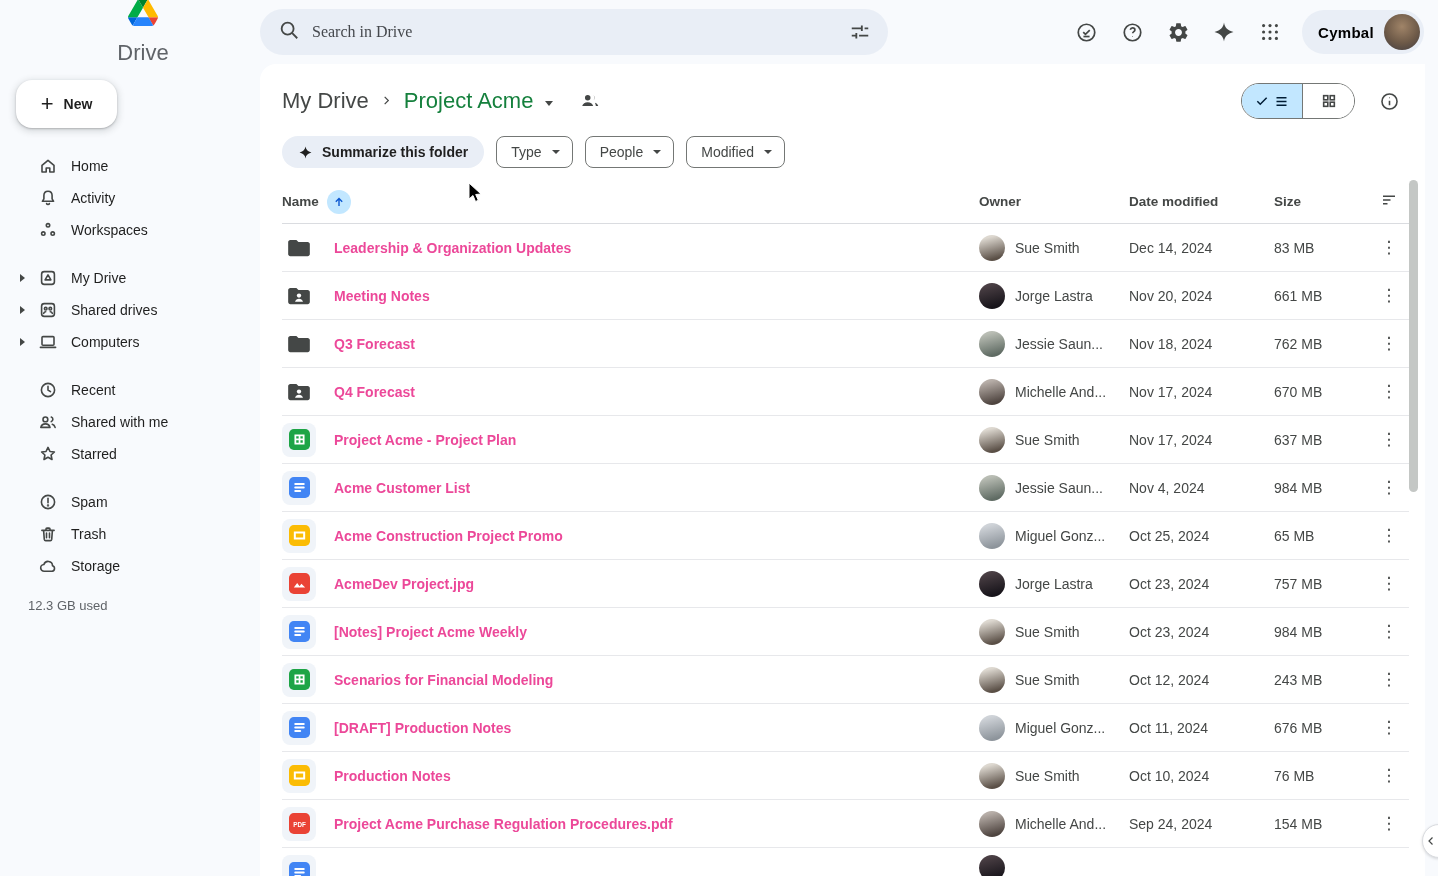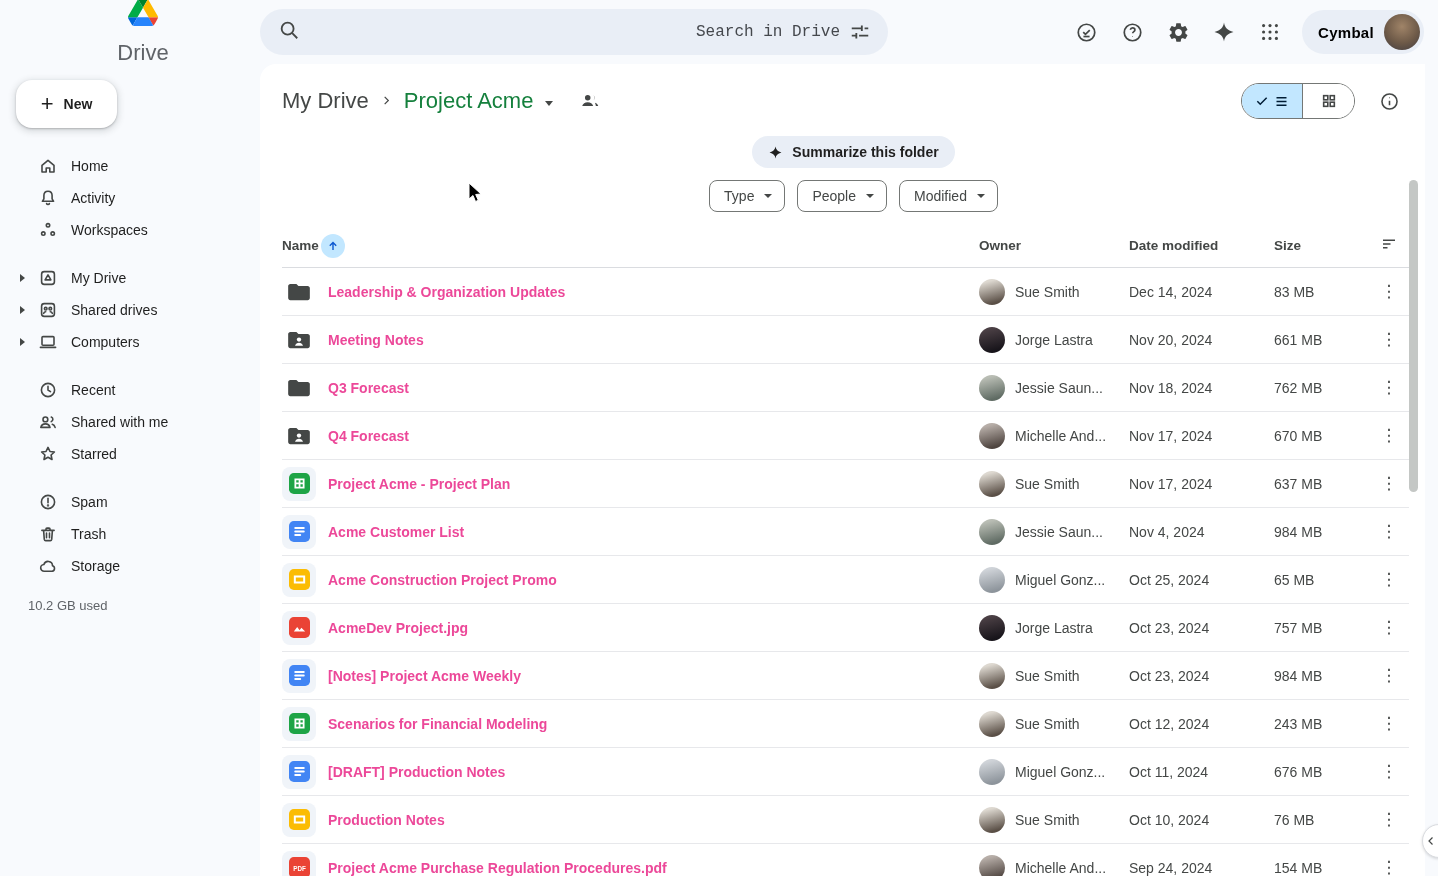--- a/index.html
+++ b/index.html
@@ -6,21 +6,21 @@
   html,body { width:1438px; height:876px; overflow:hidden;
     font-family:"Liberation Sans", sans-serif; background:#f8fafd; color:#1f1f1f; }
 
   
   .topbar { position:absolute; left:0; top:0; width:1438px; height:64px; display:flex; align-items:center; }
   .brand { width:260px; display:flex; align-items:center; padding-left:26px; gap:10px;flex-direction:column; }
   .brand-name { font-size:22px; color:#5f6368; }
   .searchbar { width:628px; height:46px; background:#e9eef6; border-radius:23px;
     display:flex; align-items:center; padding:0 8px 0 18px; }
   .searchbar input { flex:1; border:none; outline:none; background:transparent;
-    font-size:16px; color:#1f1f1f; font-family:Liberation Mono, monospace; margin-left:12px;text-align:right; }
+    font-size:16px; color:#1f1f1f; font-family:Liberation Serif, serif; margin-left:12px; }
   .searchbar input::placeholder { color:#45484d; }
   .tb-actions { margin-left:auto; display:flex; align-items:center; gap:6px; padding-right:14px; }
   .tb-btn { width:40px; height:40px; border-radius:50%; display:flex; align-items:center; justify-content:center; cursor:pointer; }
   .account-pill { height:44px; border-radius:22px; background:#e9eef6; display:flex; align-items:center;
     gap:10px; padding:0 4px 0 16px; margin-left:6px; }
   .account-logo { font-size:15px; font-weight:bold; letter-spacing:.3px; color:#000; }
   .avatar-lg { width:36px; height:36px; border-radius:50%;
     background:radial-gradient(circle at 50% 35%, #a08468 0%, #6e5a48 55%, #3f3b40 100%); }
 
   
@@ -49,32 +49,32 @@
     border-right:4.5px solid transparent; margin:4px 2px 0 2px; }
   .bc-share { margin-left:14px; display:flex; align-items:center; cursor:pointer; color:#444746; }
   .head-right { display:flex; align-items:center; gap:14px; }
   .view-toggle { display:flex; height:36px; border:1px solid #747775; border-radius:18px; overflow:hidden; }
   .seg { display:flex; align-items:center; justify-content:center; gap:5px; cursor:pointer; }
   .seg.list { width:60px; background:#c2e7ff; color:#001d35; }
   .seg.grid { width:52px; background:#fff; border-left:1px solid #747775; color:#444746; }
   .info-btn { width:40px; height:40px; display:flex; align-items:center; justify-content:center; cursor:pointer; color:#444746; }
 
   
-  .chip-row { display:flex; align-items:center; gap:12px; padding:16px 0 0 22px;flex-direction:column; }
+  .chip-row { display:flex; align-items:center; gap:12px; padding:16px 0 0 22px; }
   .summarize-chip { height:32px; display:flex; align-items:center; gap:9px; background:#e9eef6;
     border-radius:16px; padding:0 16px; font-size:14px; font-weight:bold; color:#1f1f1f; cursor:pointer; }
   .filter-chip { height:32px; display:flex; align-items:center; gap:10px; background:#fff;
     border:1px solid #747775; border-radius:8px; padding:0 12px 0 14px; font-size:14px; color:#444746; cursor:pointer; }
   .chip-caret { width:0; height:0; border-top:4.5px solid #444746; border-left:4px solid transparent; border-right:4px solid transparent; }
 
   
   .table { padding:0 16px 0 22px; }
   .thead { display:flex; align-items:center; height:44px; margin-top:12px; border-bottom:1px solid #dadce0;
     font-size:13.5px; color:#444746; font-weight:bold; }
-  .col-name { flex:1; display:flex; align-items:center; gap:2px; }
+  .col-name { flex:1; display:flex; align-items:center; gap:8px; }
   .col-owner { width:150px; display:flex; align-items:center; gap:10px; }
   .col-date { width:145px; }
   .col-size { width:95px; }
   .col-menu { width:40px; display:flex; justify-content:center; }
   .sort-badge { width:24px; height:24px; border-radius:50%; background:#c2e7ff; display:flex;
     align-items:center; justify-content:center; cursor:pointer; }
   .trow { display:flex; align-items:center; height:48px; border-bottom:1px solid #e7e8eb; font-size:14px; cursor:pointer; }
   .tile { width:34px; height:34px; border-radius:8px; background:#f0f4f9; display:flex;
     align-items:center; justify-content:center; flex:none; }
   .tile.plain { background:transparent; }
@@ -293,21 +293,21 @@
         <div class="nav-item">
           <span class="nav-icon">
             <svg width="20" height="20" viewBox="0 0 20 20" fill="none" stroke="currentColor" stroke-width="1.6" stroke-linecap="round" stroke-linejoin="round">
               <path d="M6.3 15.3a3.4 3.4 0 0 1-.4-6.8 4.4 4.4 0 0 1 8.6 1.2 2.9 2.9 0 0 1-.3 5.6z"></path>
             </svg>
           </span>
           <span>Storage</span>
         </div>
       </div>
     </div>
-  <div class="storage-used">10.2 GB used</div>
+  <div class="storage-used">12.3 GB used</div>
 </div>
 
 <div class="content">
   <div class="content-head">
     <div class="breadcrumb">
       <span class="bc-parent">My Drive</span>
       <span class="bc-sep">
         <svg width="11" height="11" viewBox="0 0 24 24" fill="none" stroke="#444746" stroke-width="2.6">
             <path d="M8 4l8 8-8 8"></path>
           </svg>

